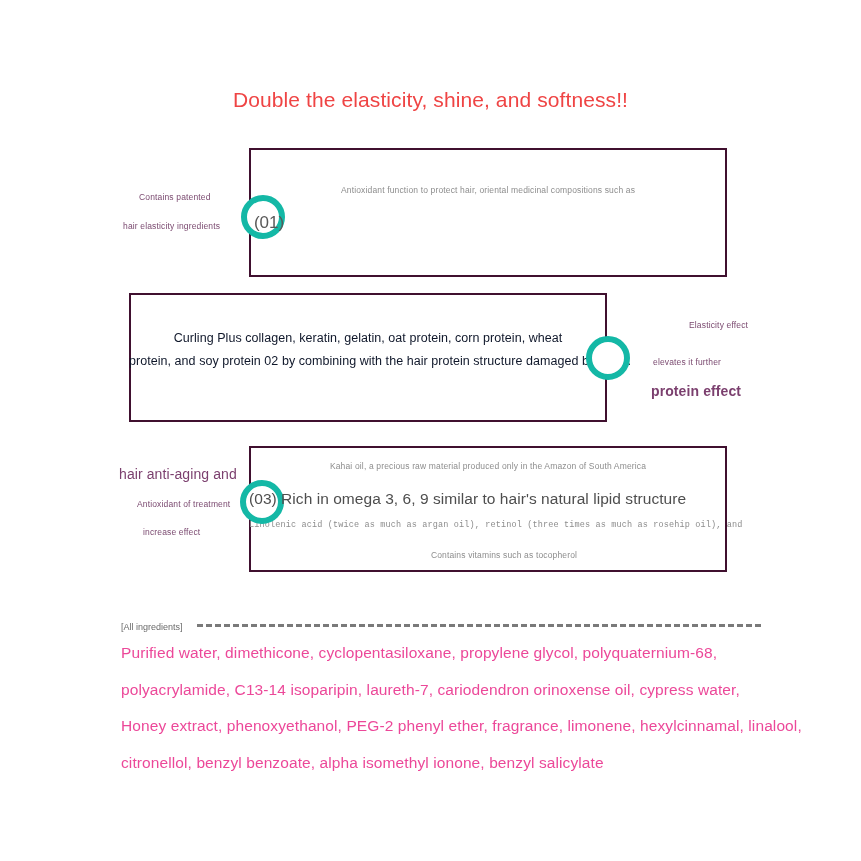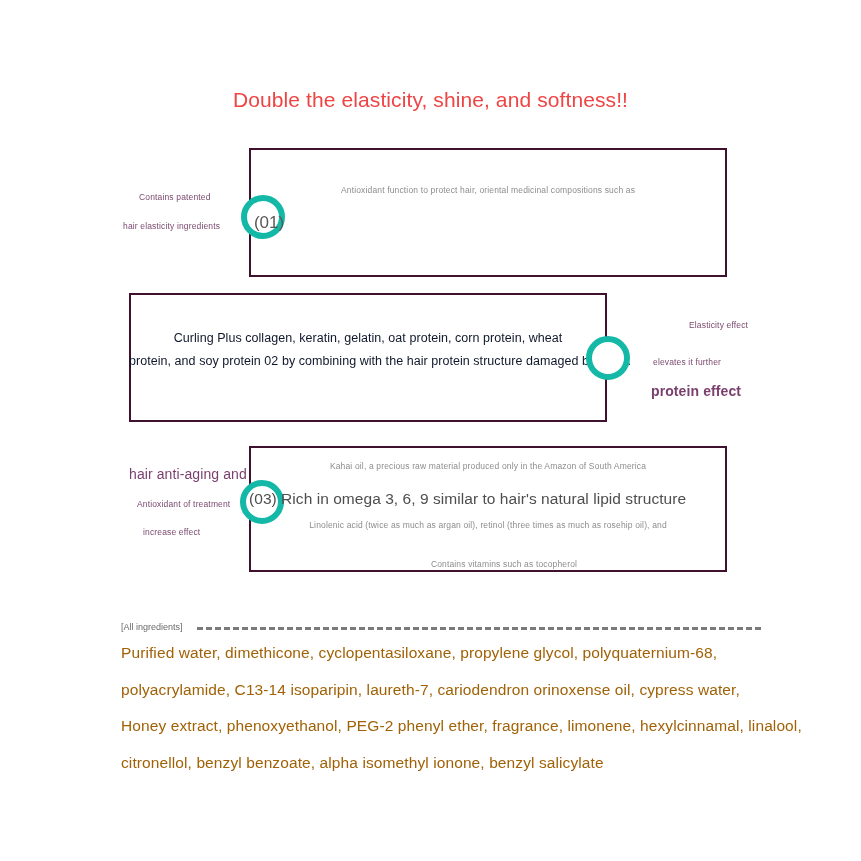--- a/index.html
+++ b/index.html
@@ -106,22 +106,22 @@
   #p01-text { left: 249px; top: 185px; width: 478px; }
   #p01-text .line-sm + .line-sm { margin-top: 21px; }
 
   
   #p02-text { left: 129px; top: 331px; width: 478px; }
   #p02-text .line-md + .line-md { margin-top: 8px; }
 
   
   #p03-text { left: 249px; top: 461px; width: 478px; }
   #p03-hdr { margin-top: 22px; }
-  #p03-l1  { margin-top: 17px; }
-  #p03-l2  { margin-top: 28px; padding-left: 32px; }
+  #p03-l1  { margin-top: 17px; font-family: Liberation Mono, monospace; }
+  #p03-l2  { margin-top: 19px; padding-left: 32px; }
 
   
   #p03-heading-row {
     position: absolute;
     left: 249px;
     top: 490px;
     width: 478px;
     z-index: 5;
     white-space: nowrap;
   }
@@ -135,31 +135,30 @@
   .cap-sm { font-size: 8.5px; letter-spacing: 0.15px; color: #7b4a70; }
   .cap-lg { font-size: 14px; letter-spacing: 0.1px; color: #7b3f6e; }
 
   #cap-01a { left: 139px; top: 192px; }
   #cap-01b { left: 123px; top: 221px; }
 
   #cap-02a { left: 657px; top: 320px; margin-left: 32px; }
   #cap-02b { left: 653px; top: 357px; }
   #cap-02c { left: 651px; top: 383px; font-weight: bold; }
 
-  #cap-03a { left: 129px; top: 466px; }
+  #cap-03a { left: 119px; top: 466px; }
   #cap-03b { left: 137px; top: 499px; }
   #cap-03c { left: 143px; top: 527px; }
 
   
   #ingredients-header {
     position: absolute;
     left: 121px;
     top: 622px;
     display: flex;
-    align-items: center;
     width: 640px;
   }
   #ingredients-label {
     font-size: 9px;
     color: #6a6a6a;
     white-space: nowrap;
     flex: 0 0 auto;
   }
   #ingredients-rule {
     flex: 1 1 auto;
@@ -169,21 +168,21 @@
     border-top: 3px dashed #7a7a7a;
   }
   #ingredients-body {
     position: absolute;
     left: 121px;
     top: 645px;
     width: 660px;
   }
   #ingredients-body .ing-line {
     font-size: 15.5px;
-    color: #a16207;
+    color: #ec4899;
     letter-spacing: 0.1px;
     line-height: 1;
     margin-bottom: 21px;
     white-space: nowrap;
   }
   #ingredients-body .ing-line:last-child { margin-bottom: 0; }
 </style>
 </head>
 <body>
 

